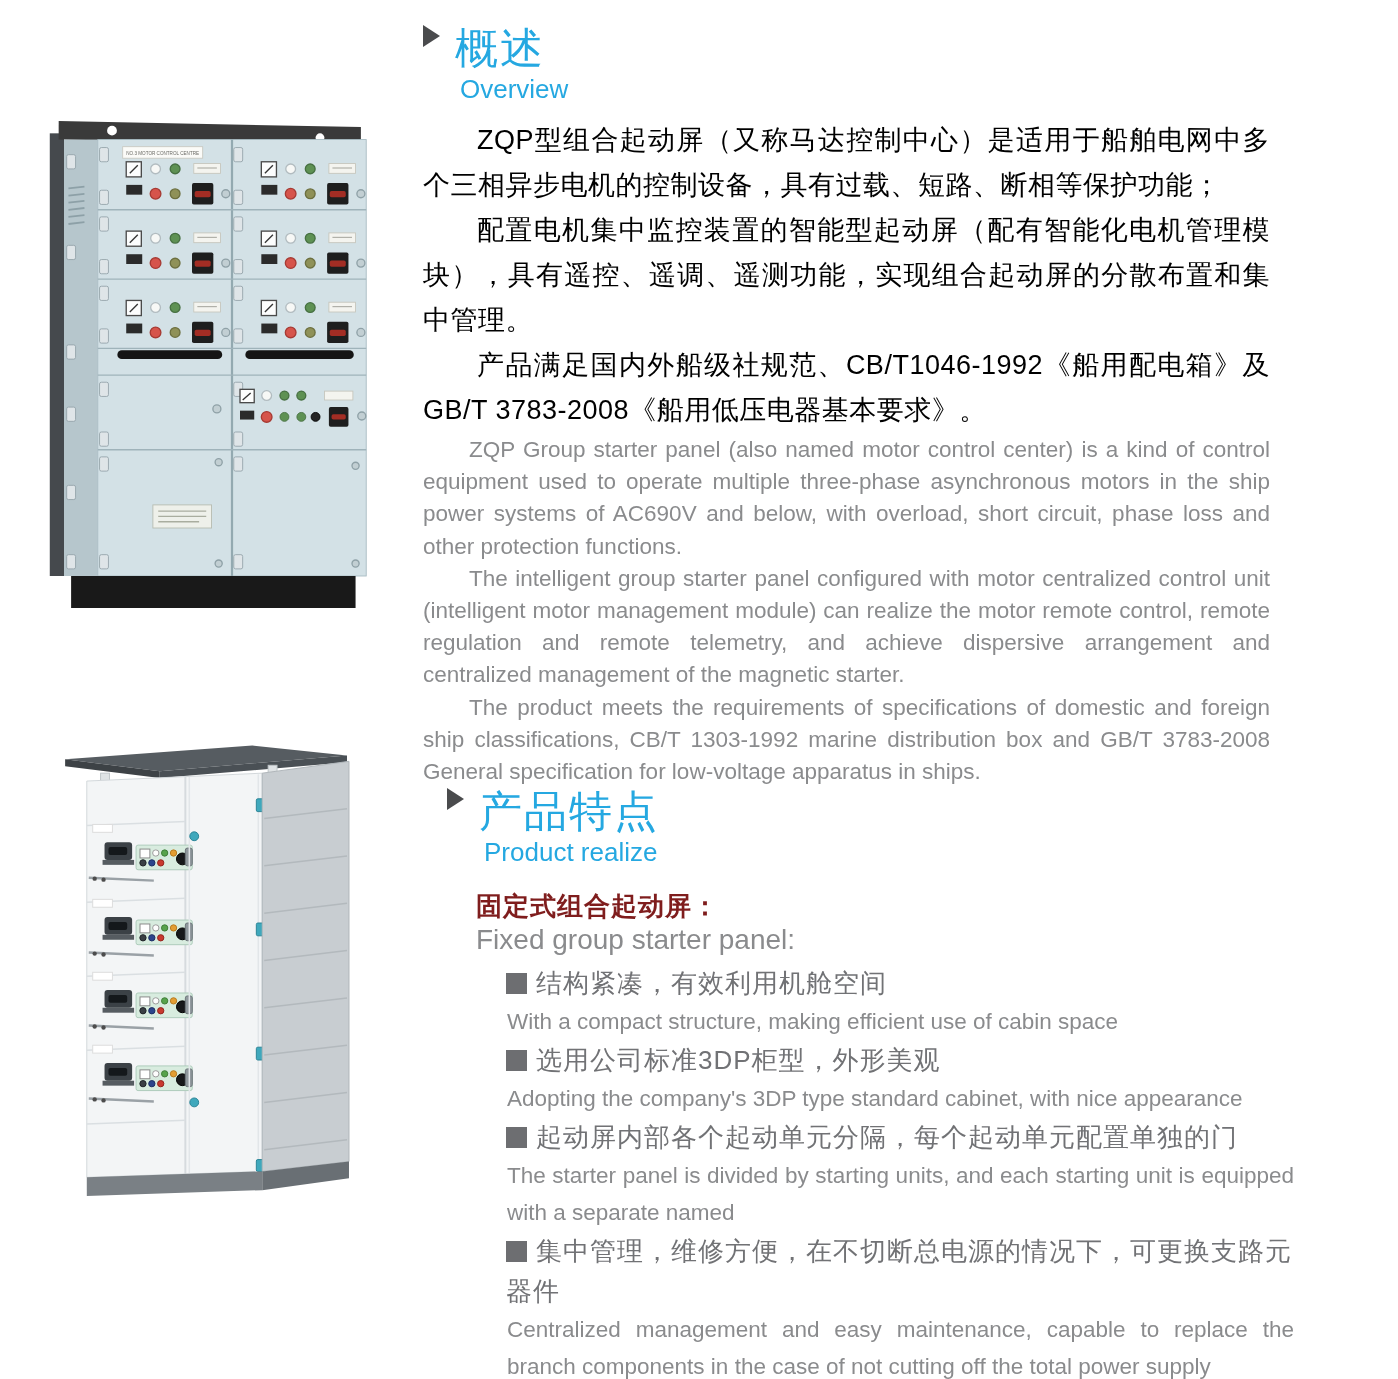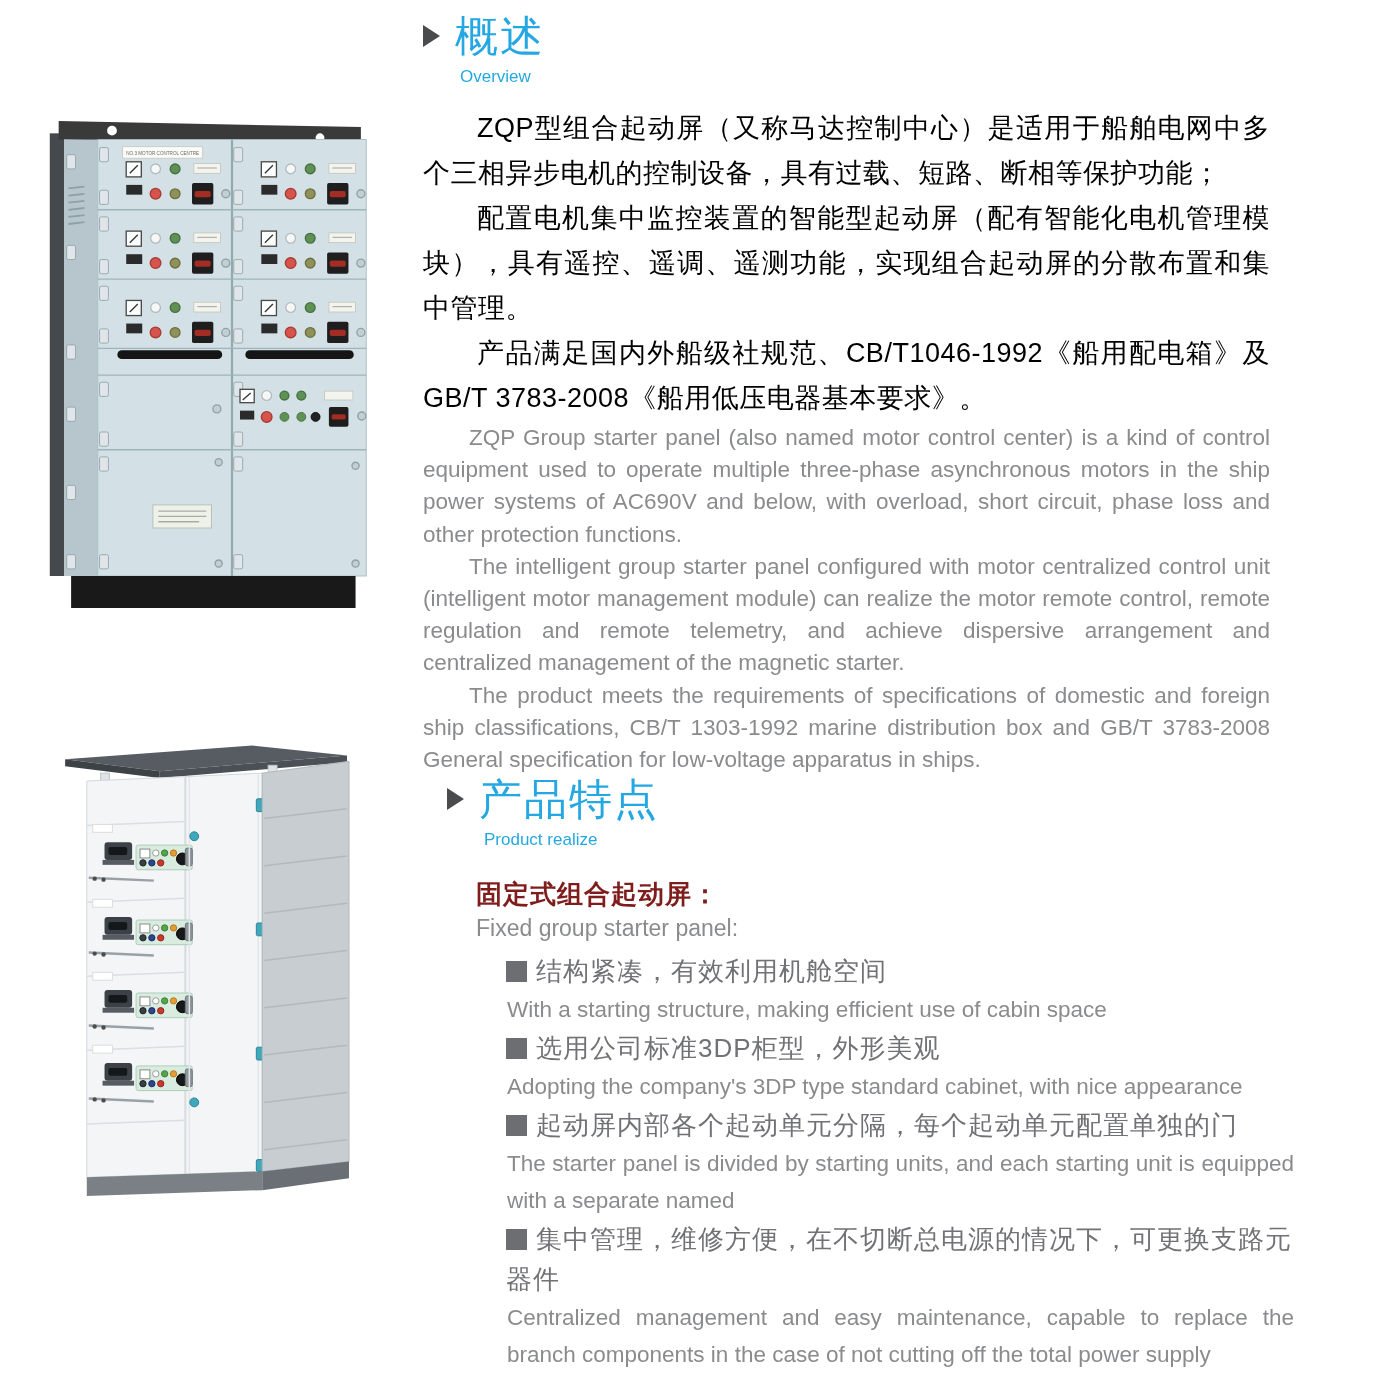--- a/index.html
+++ b/index.html
@@ -2,31 +2,31 @@
 <html><head>
 <meta charset="utf-8">
 <style>
   html,body{margin:0;padding:0;background:#ffffff;}
   body{width:1398px;height:1379px;position:relative;font-family:"Liberation Sans","DejaVu Sans",sans-serif;overflow:hidden;}
   .abs{position:absolute;}
   p{margin:0;}
   
   .sec-head{display:flex;align-items:flex-start;}
   .tri{width:0;height:0;border-left:17px solid #4a4b4d;border-top:11px solid transparent;border-bottom:11px solid transparent;margin-top:13px;}
-  .h-cn{margin:0 0 0 15px;font-size:43px;font-weight:400;line-height:48px;color:#25a8e1;letter-spacing:2px;}
-  .h-en{margin:2px 0 0 37px;font-size:17px;line-height:30px;color:#25a8e1;}
+  .h-cn{margin:12px 0 0 15px;font-size:43px;font-weight:400;line-height:48px;color:#25a8e1;letter-spacing:2px;}
+  .h-en{margin:2px 0 0 37px;font-size:26px;line-height:30px;color:#25a8e1;}
   
   .cn-block{margin-top:14px;}
   .p-cn{font-size:27px;line-height:45px;color:#000000;text-align:justify;text-indent:54px;letter-spacing:0.5px;}
   .en-block{margin-top:1px;}
   .p-en{font-size:22.5px;line-height:32.2px;color:#8a8b8d;text-align:justify;text-indent:46px;}
   
   .feat-content{margin-left:29px;}
   .sub-cn{margin-top:22px;font-size:26px;line-height:34px;font-weight:700;color:#7f1d1d;letter-spacing:1px;}
-  .sub-en{font-size:23px;line-height:34px;color:#8a8b8d;}
+  .sub-en{font-size:28px;line-height:34px;color:#8a8b8d;}
   .feat-list{margin-top:6px;}
   .f-cn{font-size:26px;line-height:40px;color:#717275;letter-spacing:1px;padding-left:30px;}
   .sq{display:inline-block;width:21px;height:21px;background:#6d6e71;margin-right:9px;transform:translateY(2px);}
   .f-en{margin-left:31px;font-size:22.5px;line-height:37px;color:#8a8b8d;text-align:justify;}
   figure{margin:0;}
 </style>
 </head>
 <body>
 
 <figure class="abs" style="left:48px;top:112px;width:320px;height:496px;">
@@ -251,21 +251,21 @@
   </div>
   <div class="h-en">Product realize</div>
 
   <div class="feat-content">
     <div class="sub-cn">固定式组合起动屏：</div>
     <div class="sub-en">Fixed group starter panel:</div>
 
     <div class="feat-list">
       <div class="feat-item">
         <div class="f-cn"><span class="sq"></span><span>结构紧凑，有效利用机舱空间</span></div>
-        <p class="f-en">With a starting structure, making efficient use of cabin space</p>
+        <p class="f-en">With a compact structure, making efficient use of cabin space</p>
       </div>
       <div class="feat-item">
         <div class="f-cn"><span class="sq"></span><span>选用公司标准3DP柜型，外形美观</span></div>
         <p class="f-en">Adopting the company's 3DP type standard cabinet, with nice appearance</p>
       </div>
       <div class="feat-item">
         <div class="f-cn"><span class="sq"></span><span>起动屏内部各个起动单元分隔，每个起动单元配置单独的门</span></div>
         <p class="f-en">The starter panel is divided by starting units, and each starting unit is equipped with a separate named</p>
       </div>
       <div class="feat-item">

